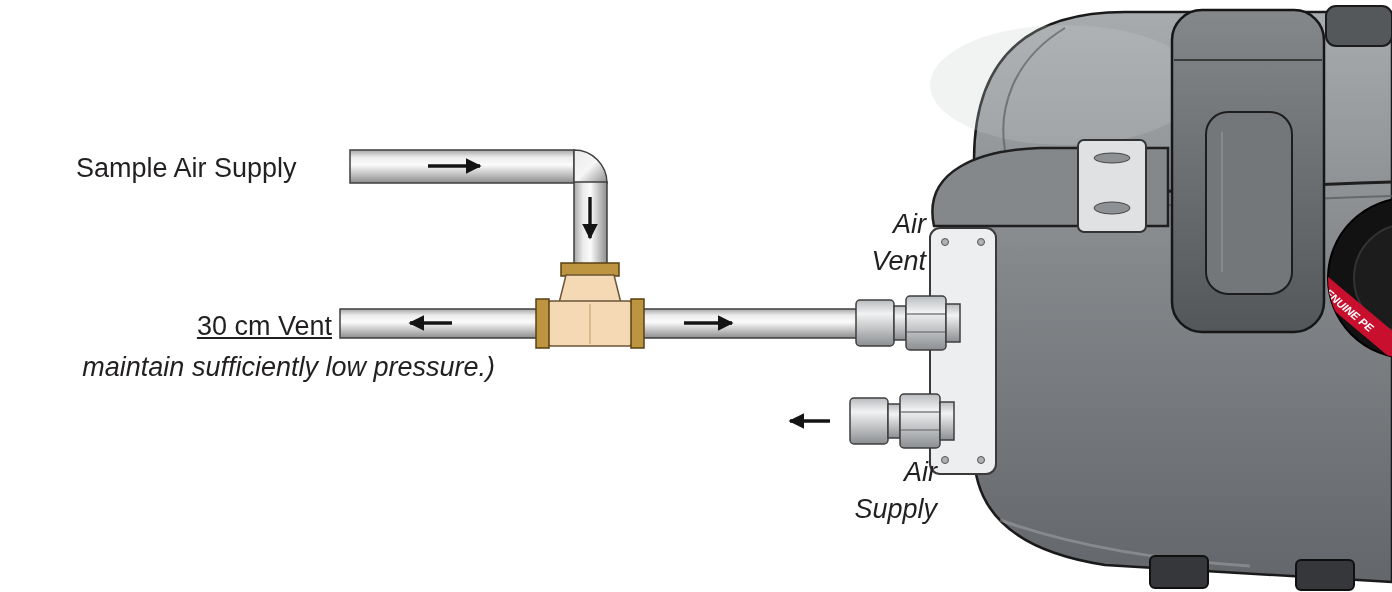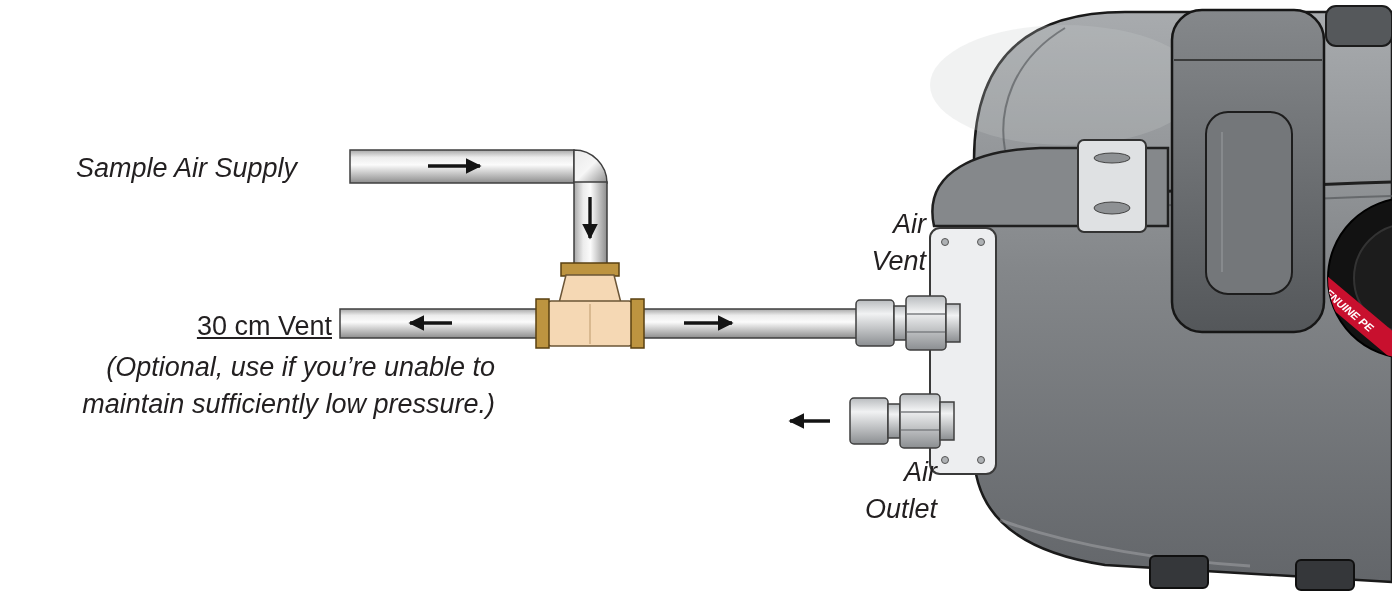--- a/index.html
+++ b/index.html
@@ -150,32 +150,31 @@
 
     <g stroke="#141414" stroke-width="3.4" fill="none">
       <line x1="428" y1="166" x2="480" y2="166" marker-end="url(#ah)"></line>
       <line x1="590" y1="197" x2="590" y2="238" marker-end="url(#ah)"></line>
       <line x1="452" y1="323" x2="410" y2="323" marker-end="url(#ah)"></line>
       <line x1="684" y1="323" x2="732" y2="323" marker-end="url(#ah)"></line>
       <line x1="830" y1="421" x2="790" y2="421" marker-end="url(#ah)"></line>
     </g>
   </svg>
 
-  <div class="label" style="left:76px; top:150px;font-style:italic;">Sample Air Supply</div>
+  <div class="label" style="left:76px; top:150px;">Sample Air Supply</div>
 
   <div class="label align-right" style="left:140px; top:308px; width:192px;text-decoration:underline;">30 cm Vent</div>
 
   <div class="label align-center" style="left:0px; top:349px; width:495px; white-space:normal;">
-    <div>(Optional, use if you’re unable to</div>
     <div>maintain sufficiently low pressure.)</div>
   </div>
 
   <div class="label align-center" style="left:826px; top:206px; width:100px;">
     <div>Air</div>
     <div>Vent</div>
   </div>
 
   <div class="label align-center" style="left:813px; top:454px; width:124px;">
     <div>Air</div>
-    <div>Outlet</div>
+    <div>Supply</div>
   </div>
 
 </div>
 
 </body></html>

